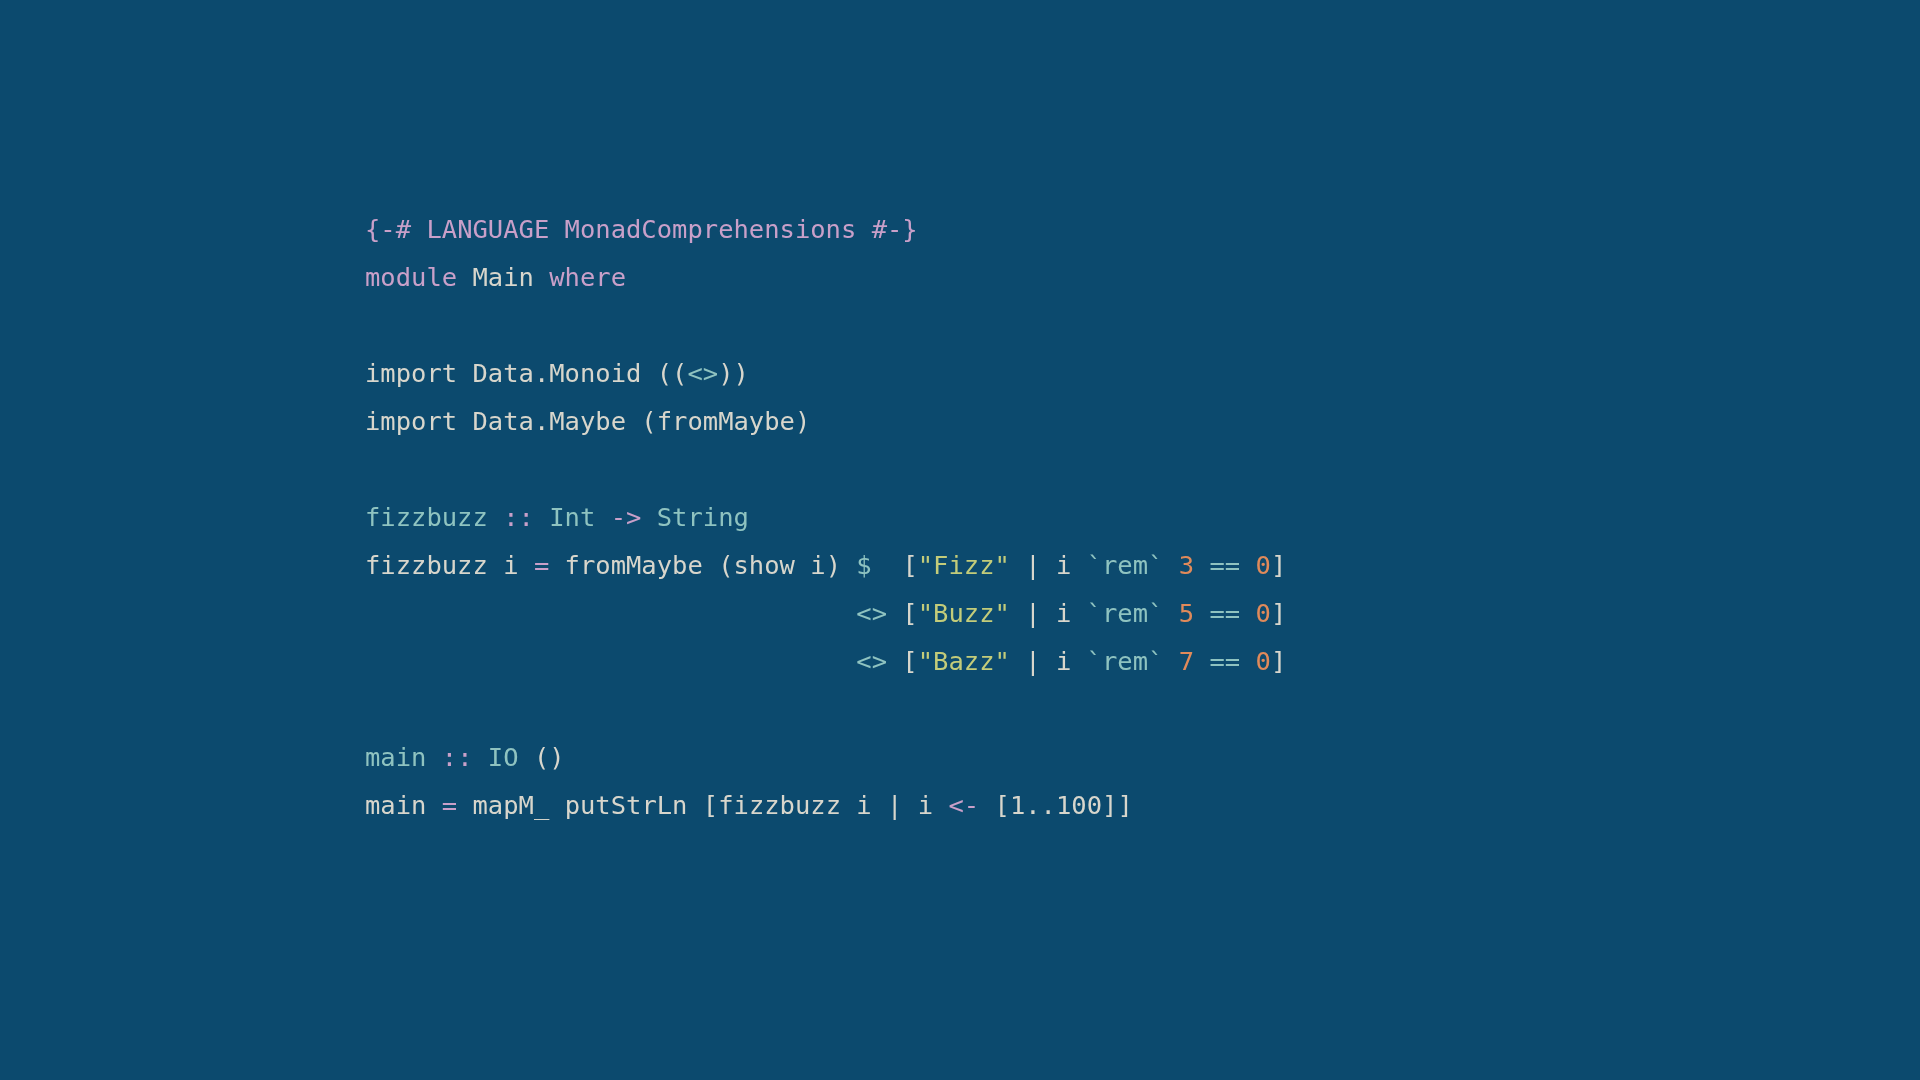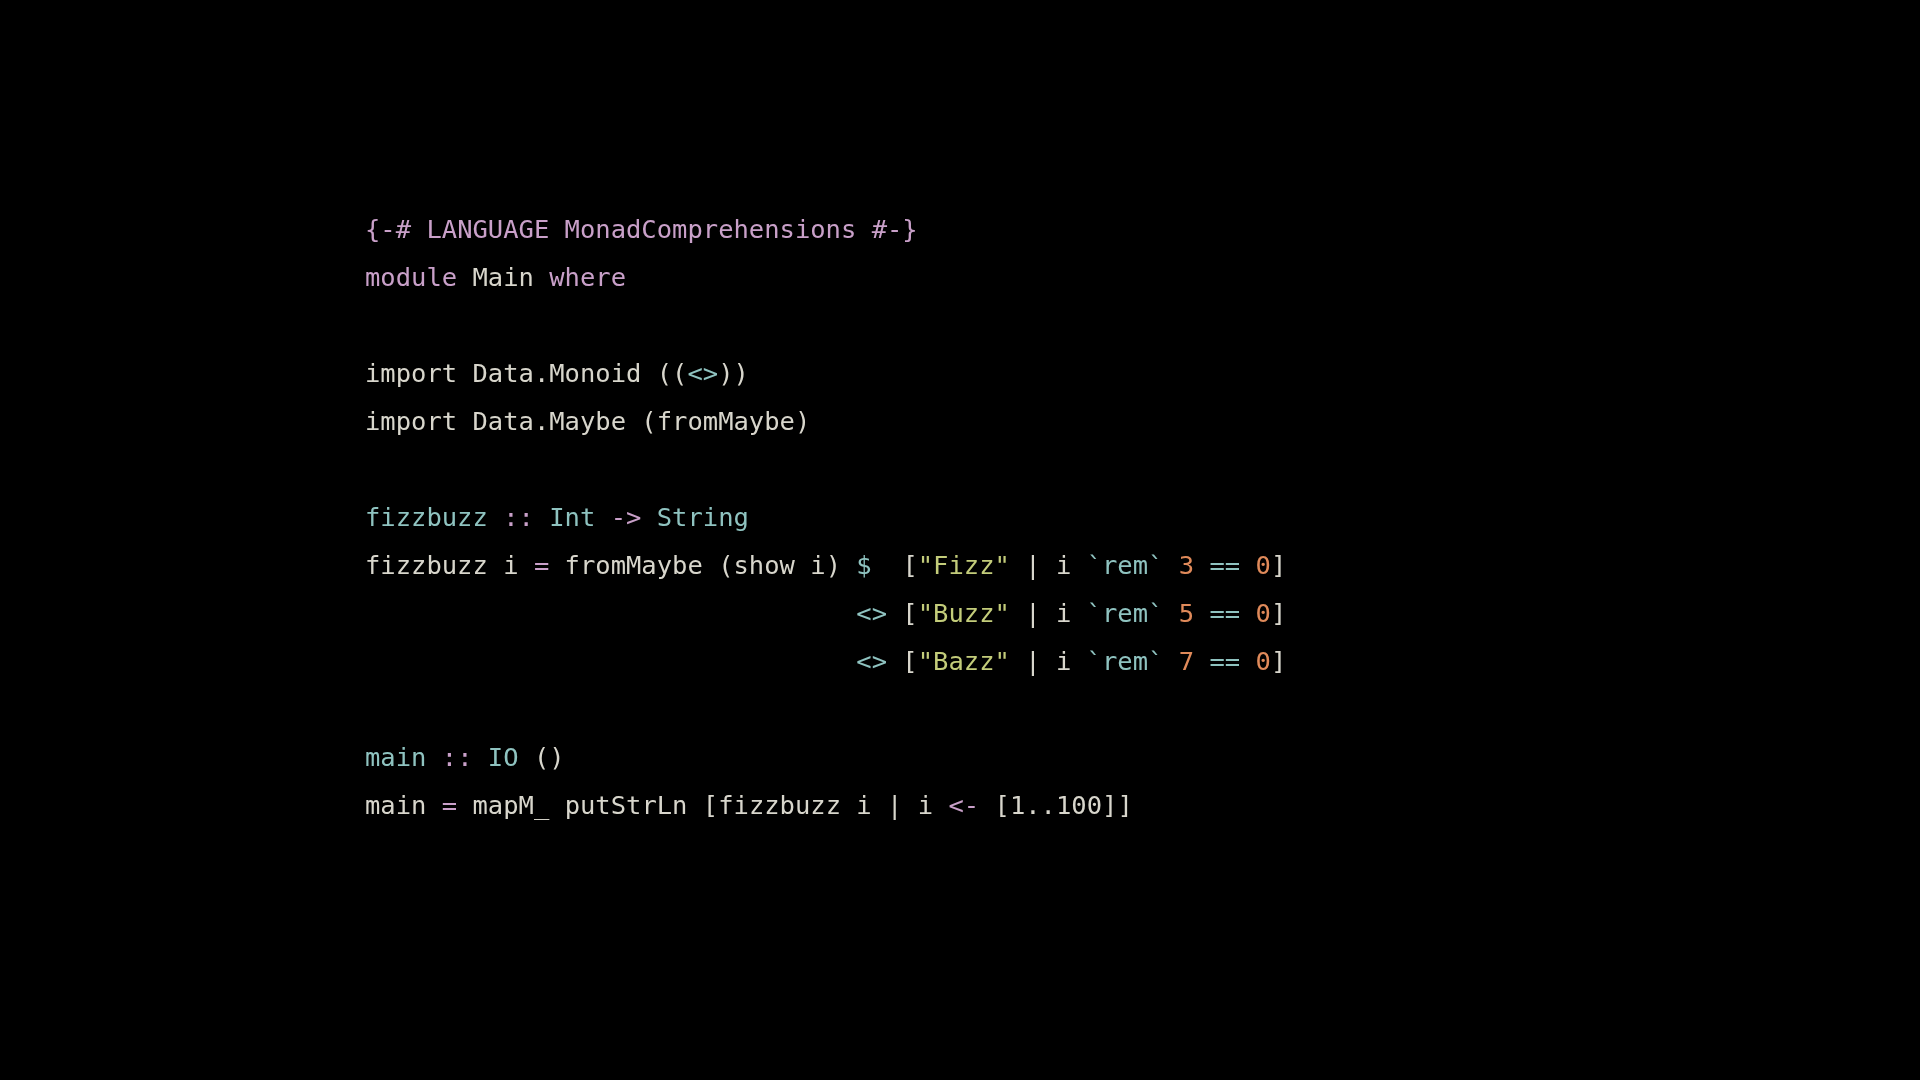--- a/index.html
+++ b/index.html
@@ -32,15 +32,15 @@
     white-space: pre;
     height: 48px;
     display: block;
   }
   .tok { white-space: pre; }
   
 </style>
 </head>
 <body style="background: rgb(38, 38, 38);">
 
-<div id="editor-surface" style="background: #000000;">
+<div id="editor-surface" style="background: #0c4a6e;">
   <div id="code-block" style="background: transparent; font-size: 25.5px; line-height: 48px; left: 365px; top: 205px;"><span class="code-line"><span class="tok" style="color: rgb(201, 160, 201);">{-# </span><span class="tok" style="color: rgb(201, 160, 201);">LANGUAGE</span><span class="tok" style="color: rgb(216, 214, 204);"> </span><span class="tok" style="color: rgb(201, 160, 201);">MonadComprehensions</span><span class="tok" style="color: rgb(201, 160, 201);"> #-}</span></span><span class="code-line"><span class="tok" style="color: rgb(201, 160, 201);">module</span><span class="tok" style="color: rgb(216, 214, 204);"> </span><span class="tok" style="color: rgb(216, 214, 204);">Main</span><span class="tok" style="color: rgb(216, 214, 204);"> </span><span class="tok" style="color: rgb(201, 160, 201);">where</span></span><span class="code-line">&nbsp;</span><span class="code-line"><span class="tok" style="color: rgb(216, 214, 204);">import</span><span class="tok" style="color: rgb(216, 214, 204);"> </span><span class="tok" style="color: rgb(216, 214, 204);">Data.Monoid</span><span class="tok" style="color: rgb(216, 214, 204);"> ((</span><span class="tok" style="color: rgb(143, 195, 192);">&lt;&gt;</span><span class="tok" style="color: rgb(216, 214, 204);">))</span></span><span class="code-line"><span class="tok" style="color: rgb(216, 214, 204);">import</span><span class="tok" style="color: rgb(216, 214, 204);"> </span><span class="tok" style="color: rgb(216, 214, 204);">Data.Maybe</span><span class="tok" style="color: rgb(216, 214, 204);"> (</span><span class="tok" style="color: rgb(216, 214, 204);">fromMaybe</span><span class="tok" style="color: rgb(216, 214, 204);">)</span></span><span class="code-line">&nbsp;</span><span class="code-line"><span class="tok" style="color: rgb(143, 195, 192);">fizzbuzz</span><span class="tok" style="color: rgb(216, 214, 204);"> </span><span class="tok" style="color: rgb(201, 160, 201);">::</span><span class="tok" style="color: rgb(216, 214, 204);"> </span><span class="tok" style="color: rgb(143, 195, 192);">Int</span><span class="tok" style="color: rgb(216, 214, 204);"> </span><span class="tok" style="color: rgb(201, 160, 201);">-&gt;</span><span class="tok" style="color: rgb(216, 214, 204);"> </span><span class="tok" style="color: rgb(143, 195, 192);">String</span></span><span class="code-line"><span class="tok" style="color: rgb(216, 214, 204);">fizzbuzz</span><span class="tok" style="color: rgb(216, 214, 204);"> i </span><span class="tok" style="color: rgb(201, 160, 201);">=</span><span class="tok" style="color: rgb(216, 214, 204);"> </span><span class="tok" style="color: rgb(216, 214, 204);">fromMaybe</span><span class="tok" style="color: rgb(216, 214, 204);"> (</span><span class="tok" style="color: rgb(216, 214, 204);">show</span><span class="tok" style="color: rgb(216, 214, 204);"> i) </span><span class="tok" style="color: rgb(143, 195, 192);">$</span><span class="tok" style="color: rgb(216, 214, 204);">  [</span><span class="tok" style="color: rgb(195, 204, 122);">"Fizz"</span><span class="tok" style="color: rgb(216, 214, 204);"> | i </span><span class="tok" style="color: rgb(143, 195, 192);">`rem`</span><span class="tok" style="color: rgb(216, 214, 204);"> </span><span class="tok" style="color: rgb(224, 138, 90);">3</span><span class="tok" style="color: rgb(216, 214, 204);"> </span><span class="tok" style="color: rgb(143, 195, 192);">==</span><span class="tok" style="color: rgb(216, 214, 204);"> </span><span class="tok" style="color: rgb(224, 138, 90);">0</span><span class="tok" style="color: rgb(216, 214, 204);">]</span></span><span class="code-line"><span class="tok" style="color: rgb(216, 214, 204);">                                </span><span class="tok" style="color: rgb(143, 195, 192);">&lt;&gt;</span><span class="tok" style="color: rgb(216, 214, 204);"> [</span><span class="tok" style="color: rgb(195, 204, 122);">"Buzz"</span><span class="tok" style="color: rgb(216, 214, 204);"> | i </span><span class="tok" style="color: rgb(143, 195, 192);">`rem`</span><span class="tok" style="color: rgb(216, 214, 204);"> </span><span class="tok" style="color: rgb(224, 138, 90);">5</span><span class="tok" style="color: rgb(216, 214, 204);"> </span><span class="tok" style="color: rgb(143, 195, 192);">==</span><span class="tok" style="color: rgb(216, 214, 204);"> </span><span class="tok" style="color: rgb(224, 138, 90);">0</span><span class="tok" style="color: rgb(216, 214, 204);">]</span></span><span class="code-line"><span class="tok" style="color: rgb(216, 214, 204);">                                </span><span class="tok" style="color: rgb(143, 195, 192);">&lt;&gt;</span><span class="tok" style="color: rgb(216, 214, 204);"> [</span><span class="tok" style="color: rgb(195, 204, 122);">"Bazz"</span><span class="tok" style="color: rgb(216, 214, 204);"> | i </span><span class="tok" style="color: rgb(143, 195, 192);">`rem`</span><span class="tok" style="color: rgb(216, 214, 204);"> </span><span class="tok" style="color: rgb(224, 138, 90);">7</span><span class="tok" style="color: rgb(216, 214, 204);"> </span><span class="tok" style="color: rgb(143, 195, 192);">==</span><span class="tok" style="color: rgb(216, 214, 204);"> </span><span class="tok" style="color: rgb(224, 138, 90);">0</span><span class="tok" style="color: rgb(216, 214, 204);">]</span></span><span class="code-line">&nbsp;</span><span class="code-line"><span class="tok" style="color: rgb(143, 195, 192);">main</span><span class="tok" style="color: rgb(216, 214, 204);"> </span><span class="tok" style="color: rgb(201, 160, 201);">::</span><span class="tok" style="color: rgb(216, 214, 204);"> </span><span class="tok" style="color: rgb(143, 195, 192);">IO</span><span class="tok" style="color: rgb(216, 214, 204);"> ()</span></span><span class="code-line"><span class="tok" style="color: rgb(216, 214, 204);">main</span><span class="tok" style="color: rgb(216, 214, 204);"> </span><span class="tok" style="color: rgb(201, 160, 201);">=</span><span class="tok" style="color: rgb(216, 214, 204);"> </span><span class="tok" style="color: rgb(216, 214, 204);">mapM_</span><span class="tok" style="color: rgb(216, 214, 204);"> </span><span class="tok" style="color: rgb(216, 214, 204);">putStrLn</span><span class="tok" style="color: rgb(216, 214, 204);"> [</span><span class="tok" style="color: rgb(216, 214, 204);">fizzbuzz</span><span class="tok" style="color: rgb(216, 214, 204);"> i | i </span><span class="tok" style="color: rgb(201, 160, 201);">&lt;-</span><span class="tok" style="color: rgb(216, 214, 204);"> [</span><span class="tok" style="color: rgb(216, 214, 204);">1</span><span class="tok" style="color: rgb(216, 214, 204);">..</span><span class="tok" style="color: rgb(216, 214, 204);">100</span><span class="tok" style="color: rgb(216, 214, 204);">]]</span></span></div>
 </div>
 
 </body></html>

